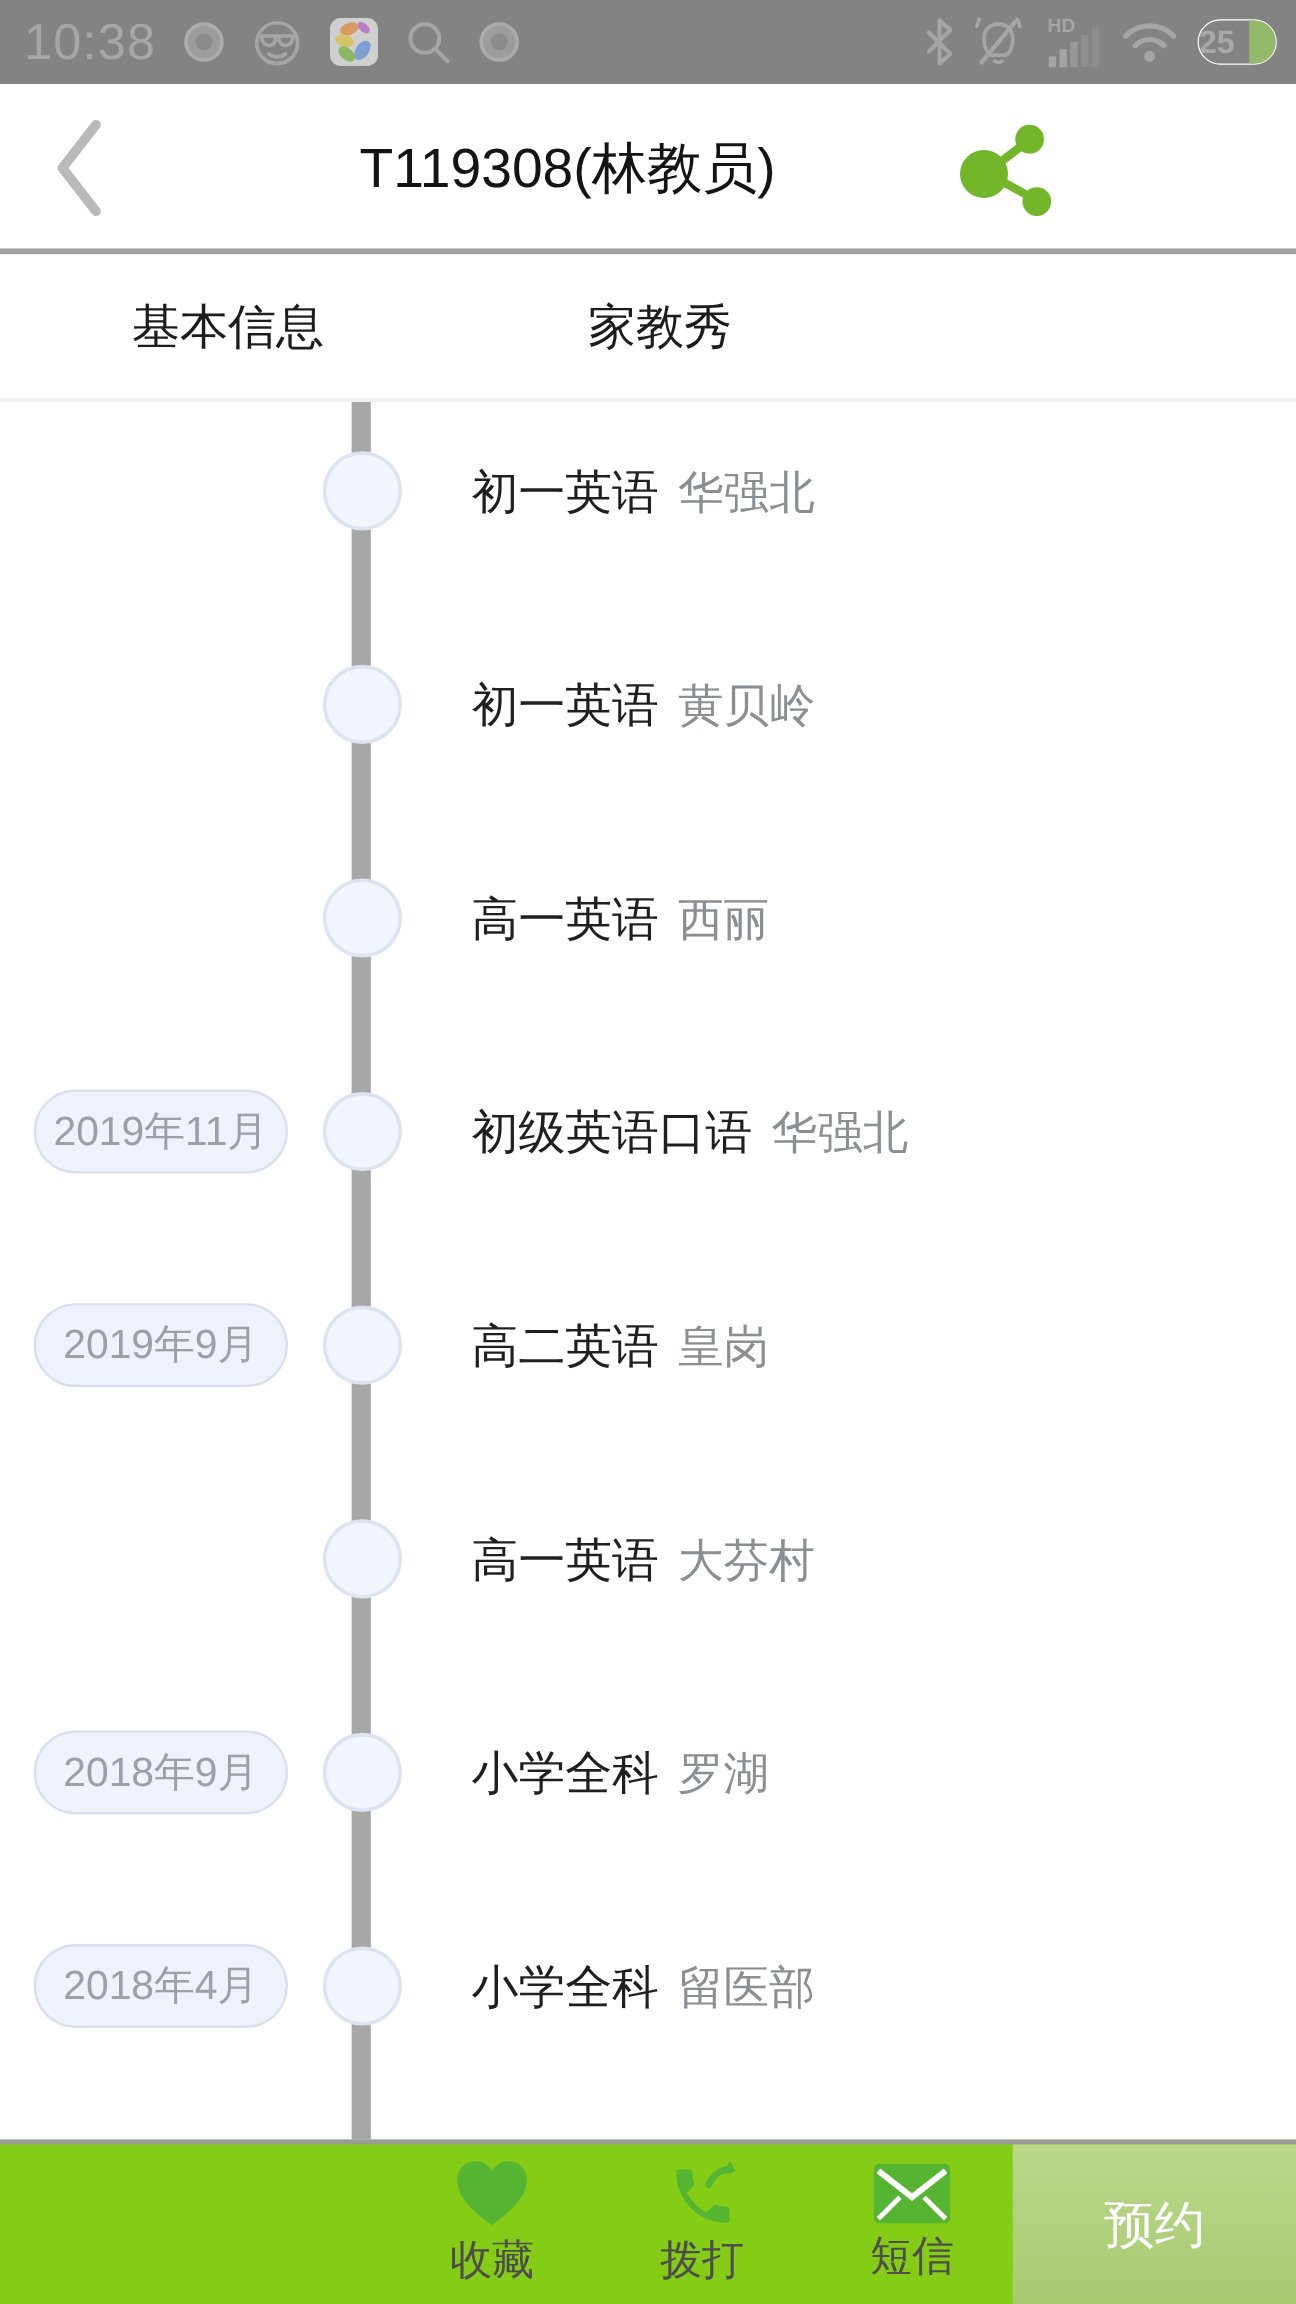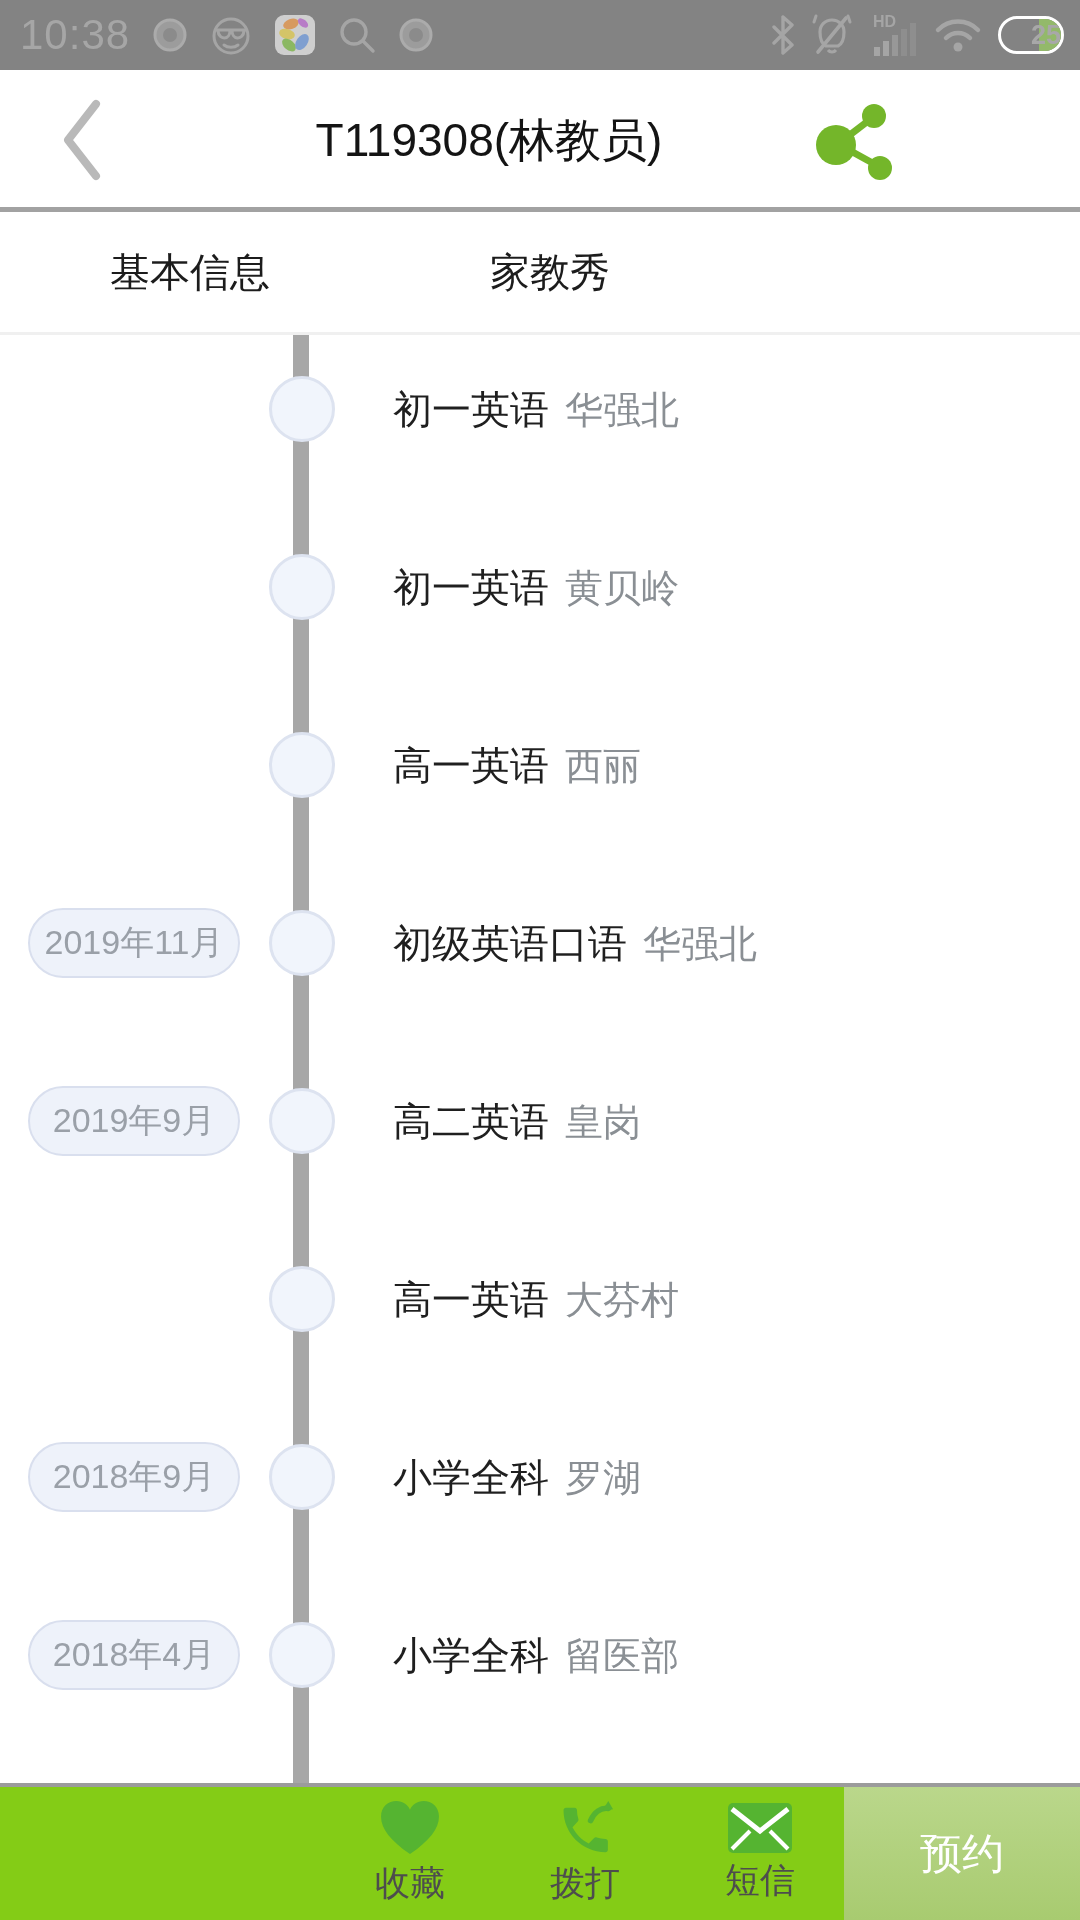--- a/index.html
+++ b/index.html
@@ -15,29 +15,29 @@
     background:#838383; color:#a8a8a8;
     display:flex; align-items:center;
   }
   .sb-time { font-size:42px; color:#a6a6a6; margin-left:20px; letter-spacing:1px; }
   .sb-left-icons { display:flex; align-items:center; gap:22px; margin-left:22px; }
   .sb-left-icons svg { display:block; }
   .sb-spacer { flex:1; }
   .sb-right-icons { display:flex; align-items:center; gap:16px; margin-right:16px; }
   .sb-right-icons svg { display:block; }
   .sb-batt {
-    position:relative; width:66px; height:38px; border:3px solid #ffffff;
+    position:relative; width:66px; height:38px; border:1px solid #ffffff;
     border-radius:19px; box-sizing:border-box; overflow:hidden;
-    display:flex; align-items:center; justify-content:flex-end;
+    display:flex; align-items:center; justify-content:flex-start;
   }
   .sb-batt .fill { position:absolute; right:0; top:0; bottom:0; width:22px; background:#93b96a; }
   .sb-batt .pct { position:relative; font-size:27px; color:#a8a8a8; font-weight:bold; z-index:1; }
 
   
-  .header { position:absolute; top:70px; left:16px; width:946px; height:137px; background:#fff; }
+  .header { position:absolute; top:70px; left:0; width:946px; height:137px; background:#fff; }
   .back-btn { position:absolute; left:44px; top:28px; width:44px; height:84px; cursor:pointer; }
   .page-title {
     position:absolute; left:0; right:0; top:0; height:137px;
     text-align:center; line-height:140px; font-size:46px; color:#141414;
   }
   .share-btn { position:absolute; right:66px; top:26px; width:88px; height:88px; cursor:pointer; }
   .header-divider { position:absolute; top:207px; left:0; width:1080px; height:5px; background:#a2a2a2; }
 
   
   .tabs {

